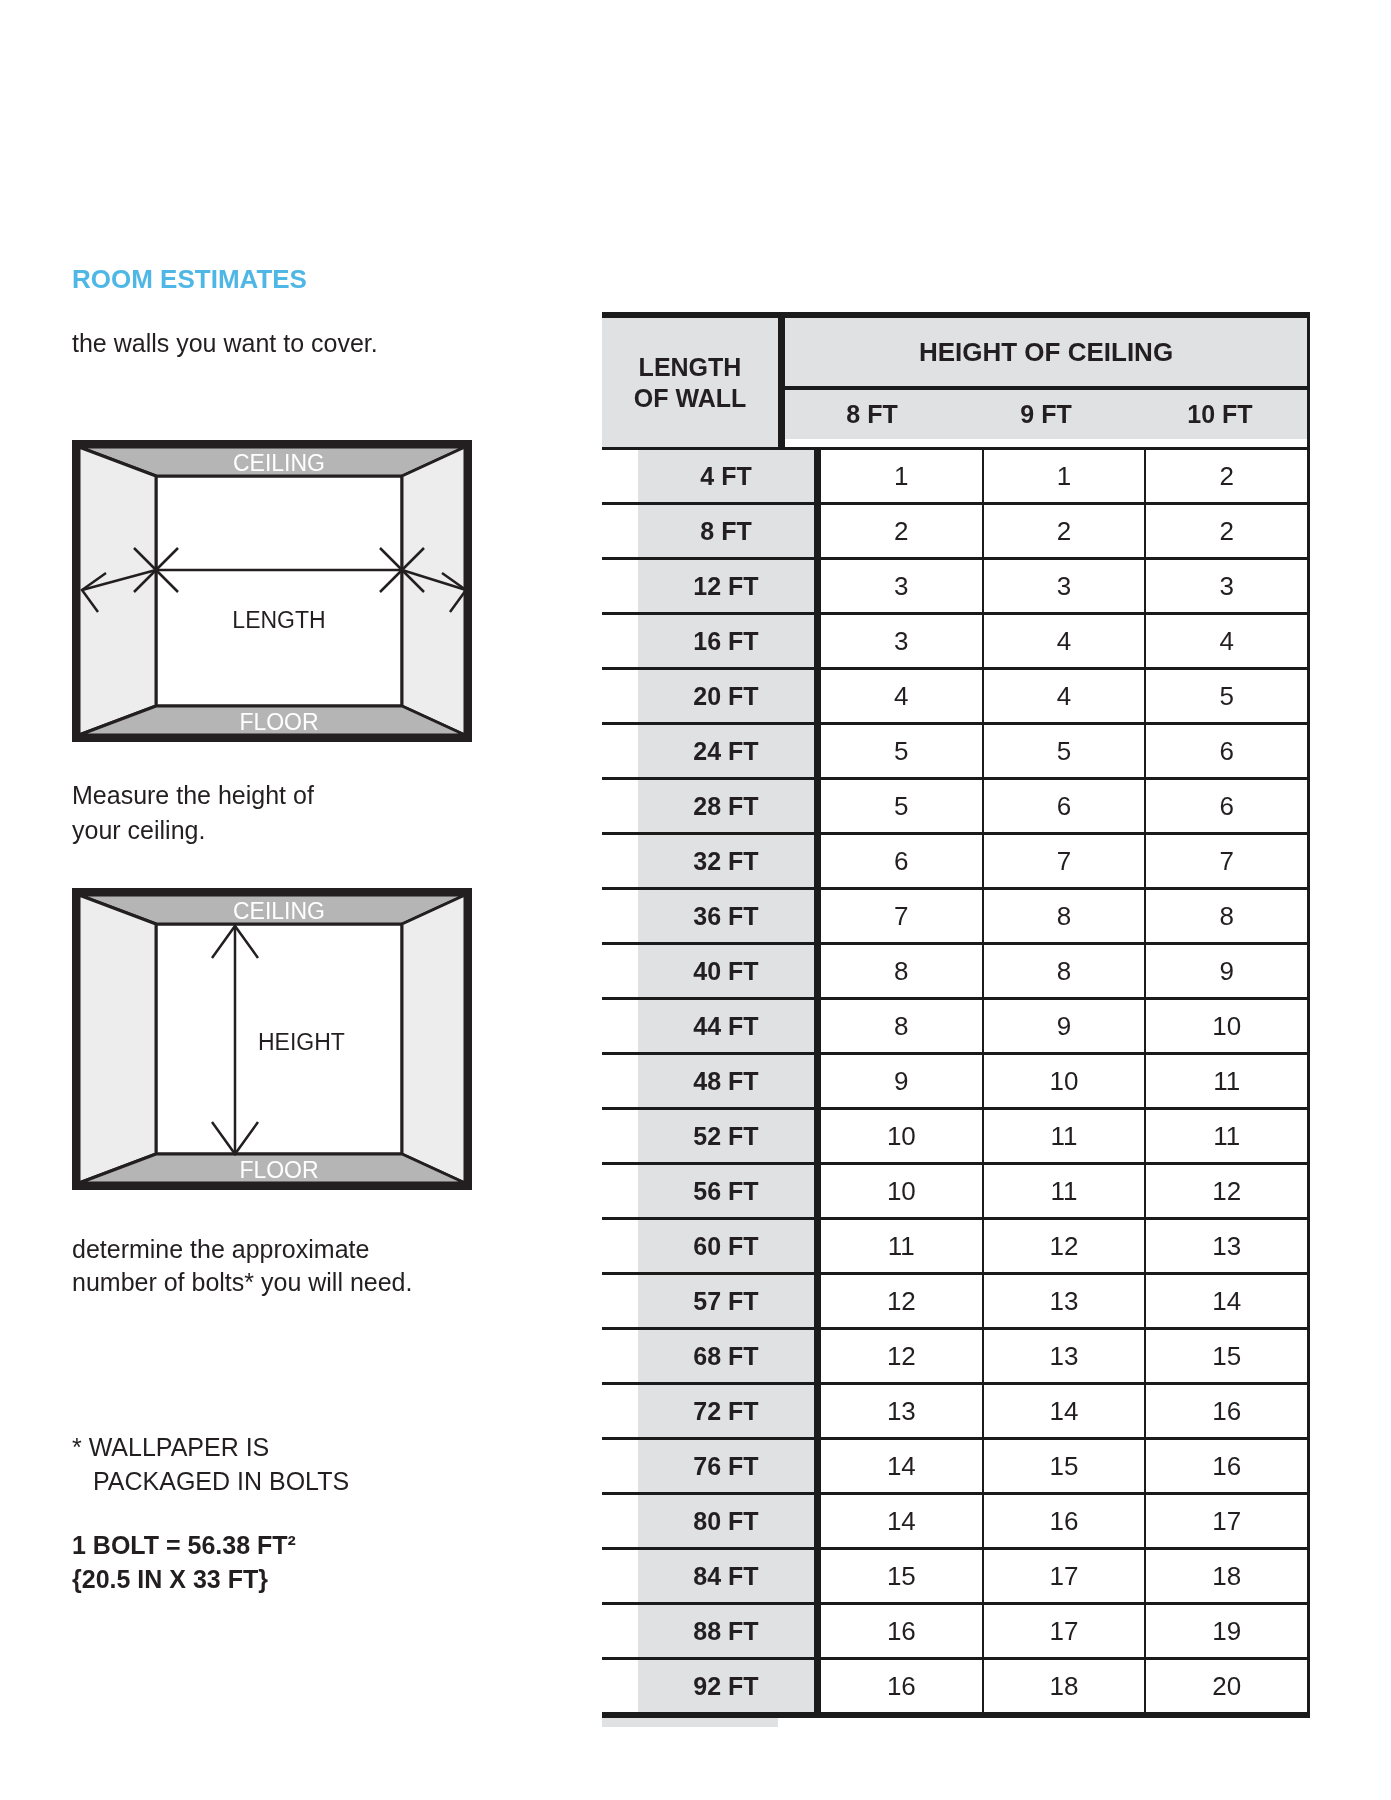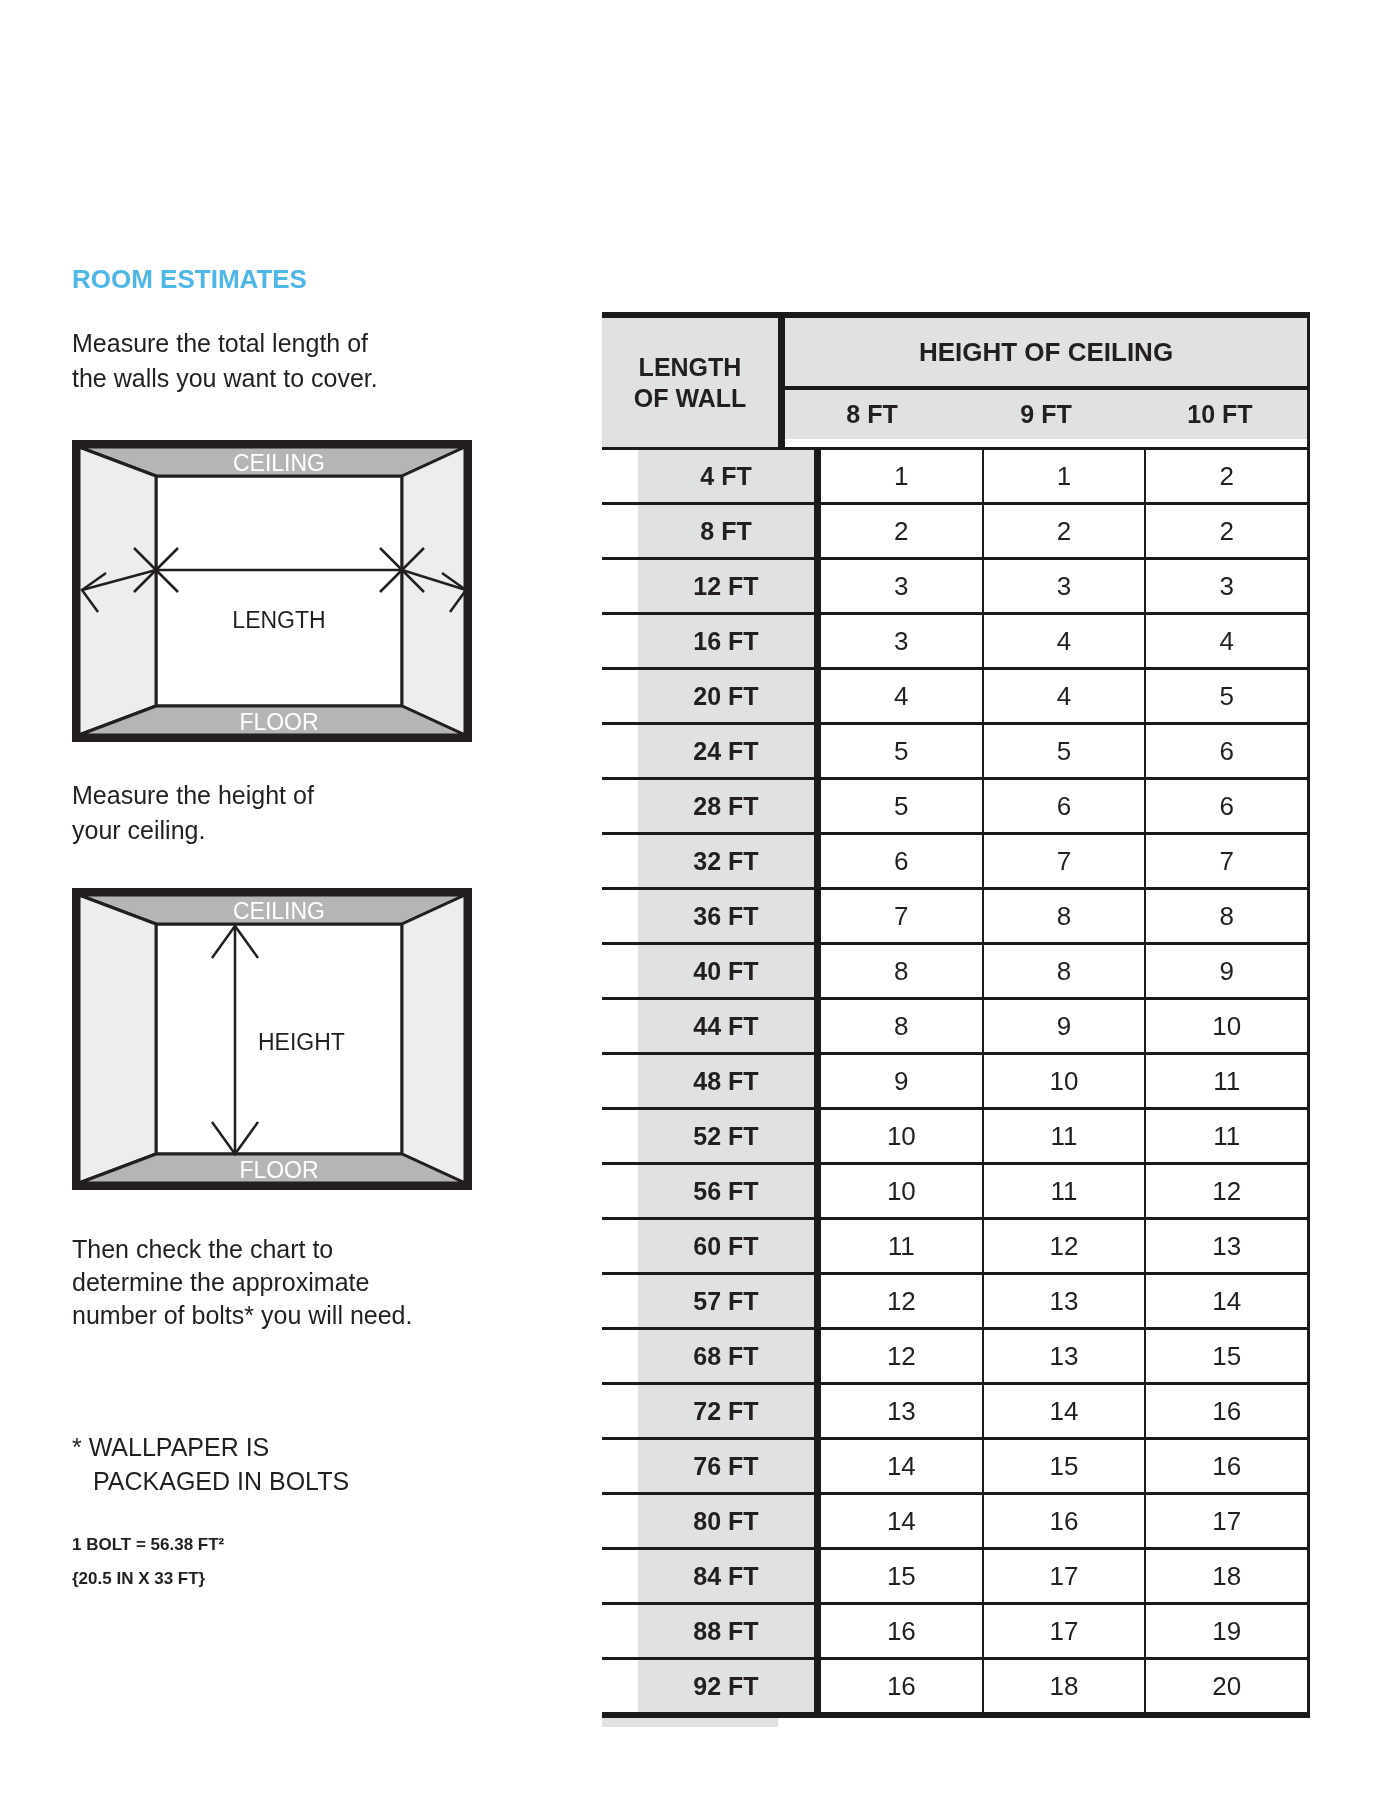--- a/index.html
+++ b/index.html
@@ -28,21 +28,21 @@
   .para{ position:absolute; left:72px; font-size:25px; line-height:35px; }
   .para div{ white-space:nowrap; }
   .para.p3{ line-height:33px; }
   .footnote{
     position:absolute; left:72px; top:1430px;
     font-size:25px; font-weight:normal; line-height:34px;
   }
   .footnote .indent{ padding-left:21px; }
   .bolt-eq{
     position:absolute; left:72px; top:1528px;
-    font-size:17px; font-weight:bold; line-height:34px;
+    font-size:25px; font-weight:bold; line-height:34px;
   }
   .diagram{ position:absolute; left:72px; width:400px; height:212px; }
   .diagram.d1{ top:440px; }
   .diagram.d2{ top:888px; }
 
   
   .bolt-table{
     position:absolute; left:602px; top:312px; width:708px;
     border-top:6px solid var(--line);
   }
@@ -87,21 +87,20 @@
 </style>
 </head>
 <body>
 
 <div class="page">
 
 
   <div class="sec-head room">ROOM ESTIMATES</div>
 
   <div class="para" style="top:326px;">
-    <div>Measure the total length of</div>
     <div>the walls you want to cover.</div>
   </div>
 
   <div class="diagram d1">
     <svg width="400" height="302" viewBox="0 0 400 302">
       <rect x="84" y="36" width="246" height="230" fill="#ffffff" stroke="#231F20" stroke-width="3"></rect>
       <polygon points="7,7 393,7 330,36 84,36" fill="#B5B5B6" stroke="#231F20" stroke-width="3" stroke-linejoin="round"></polygon>
       <polygon points="7,7 84,36 84,266 7,295" fill="#EDEDEE" stroke="#231F20" stroke-width="3" stroke-linejoin="round"></polygon>
       <polygon points="393,7 330,36 330,266 393,295" fill="#EDEDEE" stroke="#231F20" stroke-width="3" stroke-linejoin="round"></polygon>
       <polygon points="7,295 84,266 330,266 393,295" fill="#B5B5B6" stroke="#231F20" stroke-width="3" stroke-linejoin="round"></polygon>
@@ -141,21 +140,20 @@
         <polyline points="140,70 163,38 186,70"></polyline>
         <polyline points="140,234 163,266 186,234"></polyline>
       </g>
       <text x="207" y="31" text-anchor="middle" font-size="23" fill="#ffffff">CEILING</text>
       <text x="207" y="290" text-anchor="middle" font-size="23" fill="#ffffff">FLOOR</text>
       <text x="186" y="162" text-anchor="start" font-size="23" fill="#231F20">HEIGHT</text>
     </svg>
   </div>
 
   <div class="para p3" style="top:1233px;">
-    <div>Then check the chart to</div>
     <div>determine the approximate</div>
     <div>number of bolts* you will need.</div>
   </div>
 
   <div class="footnote">
     <div>* WALLPAPER IS</div>
     <div class="indent">PACKAGED IN BOLTS</div>
   </div>
 
   <div class="bolt-eq">

